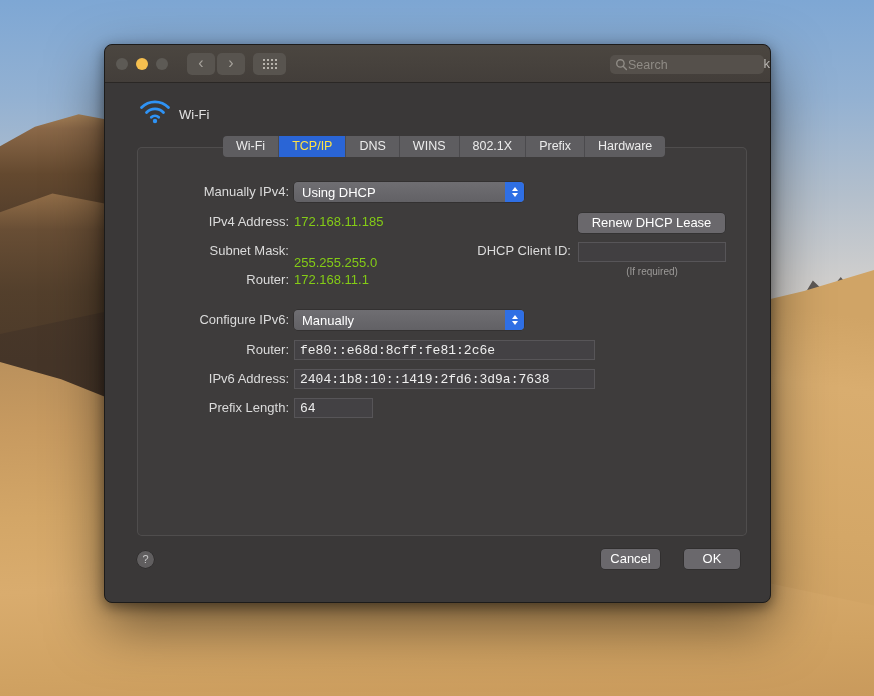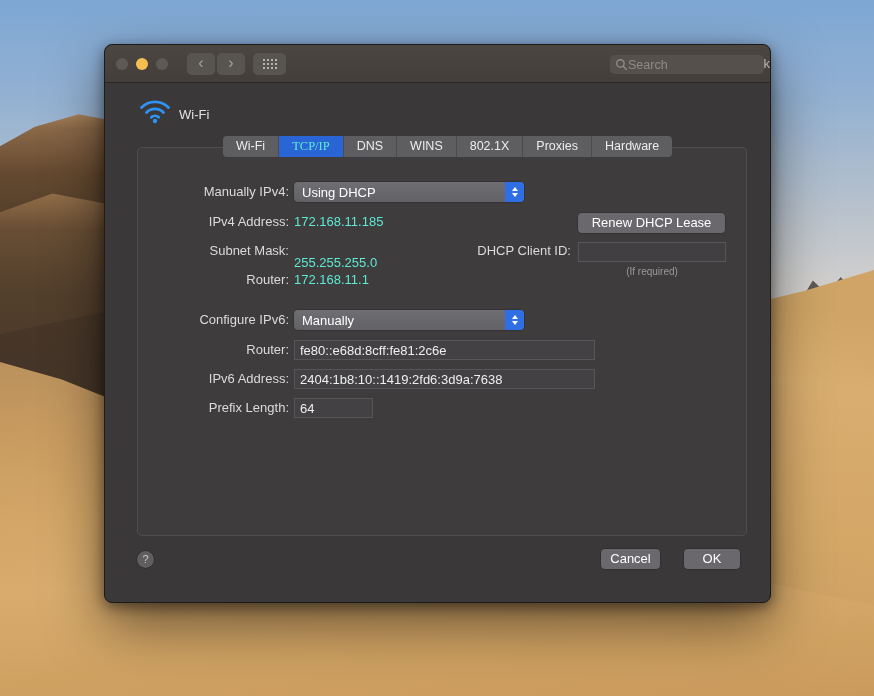--- a/index.html
+++ b/index.html
@@ -56,36 +56,36 @@
   
   .groupbox { position:absolute; left:32px; top:64px; width:610px; height:389px;
     background:rgba(255,255,255,0.025); border:1px solid rgba(255,255,255,0.09); border-radius:5px; }
 
   
   .tabs { position:absolute; left:118px; top:53px; height:21px; display:flex;
     border-radius:4px; overflow:hidden; background:#5e5d60; }
   .tab { height:21px; line-height:21px; padding:0 13px; font-size:12.5px; color:#ececec;
     border-right:1px solid #4b4a4d; }
   .tab:last-child { border-right:none; }
-  .tab.selected { background:#2a65d6; color:#5eead4;font-family:Liberation Serif, serif; }
+  .tab.selected { background:#2a65d6; color:#fde047; }
 
   
   .row-label { position:absolute; left:14px; width:170px; text-align:right; color:#dbdbdb; font-size:13px; }
-  .row-value { position:absolute; left:189px; color:#5eead4; font-size:13px; }
+  .row-value { position:absolute; left:189px; color:#84cc16; font-size:13px; }
   .popup { position:absolute; left:189px; width:230px; height:20px; border-radius:4px;
     background:linear-gradient(180deg,#6f6e72 0%, #626165 100%); display:flex; align-items:center;
     box-shadow:0 0 0 .5px rgba(0,0,0,.35); }
   .popup .pv { flex:1; color:#fff; font-size:13px; padding-left:8px; white-space:nowrap; overflow:hidden; }
   .popup-cap { width:19px; height:20px; border-radius:0 4px 4px 0; background:#2f6fe4;
     display:flex; flex-direction:column; align-items:center; justify-content:center; gap:2px; }
   .chev { width:0; height:0; border-left:3.5px solid transparent; border-right:3.5px solid transparent; }
   .chev-up { border-bottom:4px solid #fff; }
   .chev-dn { border-top:4px solid #fff; }
   .textfield { position:absolute; height:20px; background:#434144; border:1px solid #575558;
-    color:#efefef; font-size:13px; font-family:Liberation Sans, sans-serif; padding:0 5px; outline:none; }
+    color:#efefef; font-size:13px; font-family:Liberation Mono, monospace; padding:0 5px; outline:none; }
   .btn { position:absolute; height:20px; background:#6a686c; border:none; border-radius:4px;
     color:#fff; font-size:13px; font-family:inherit; text-align:center; line-height:20px;
     box-shadow:0 0 0 .5px rgba(0,0,0,.3); }
   .hint { position:absolute; left:473px; width:148px; text-align:center; color:#9c9a98; font-size:10px; }
   .helpbtn { position:absolute; left:32px; top:468px; width:17px; height:17px; border-radius:50%;
     background:#605e5f; color:#c9c9c9; font-size:11px; line-height:17px; text-align:center;
     box-shadow:0 0 0 .5px rgba(0,0,0,.35); }
 </style>
 </head>
 <body>
@@ -131,21 +131,21 @@
     <div class="service-name">Wi-Fi</div>
 
     <div class="groupbox"></div>
 
     <div class="tabs">
       <div class="tab">Wi-Fi</div>
       <div class="tab selected">TCP/IP</div>
       <div class="tab">DNS</div>
       <div class="tab">WINS</div>
       <div class="tab">802.1X</div>
-      <div class="tab">Proxies</div>
+      <div class="tab">Prefix</div>
       <div class="tab">Hardware</div>
     </div>
 
     <div class="row-label" style="top:101px;">Manually IPv4:</div>
     <div class="popup" style="top:99px;">
       <span class="pv">Using DHCP</span>
       <span class="popup-cap">
         <span class="chev chev-up"></span>
           <span class="chev chev-dn"></span>
       </span>

